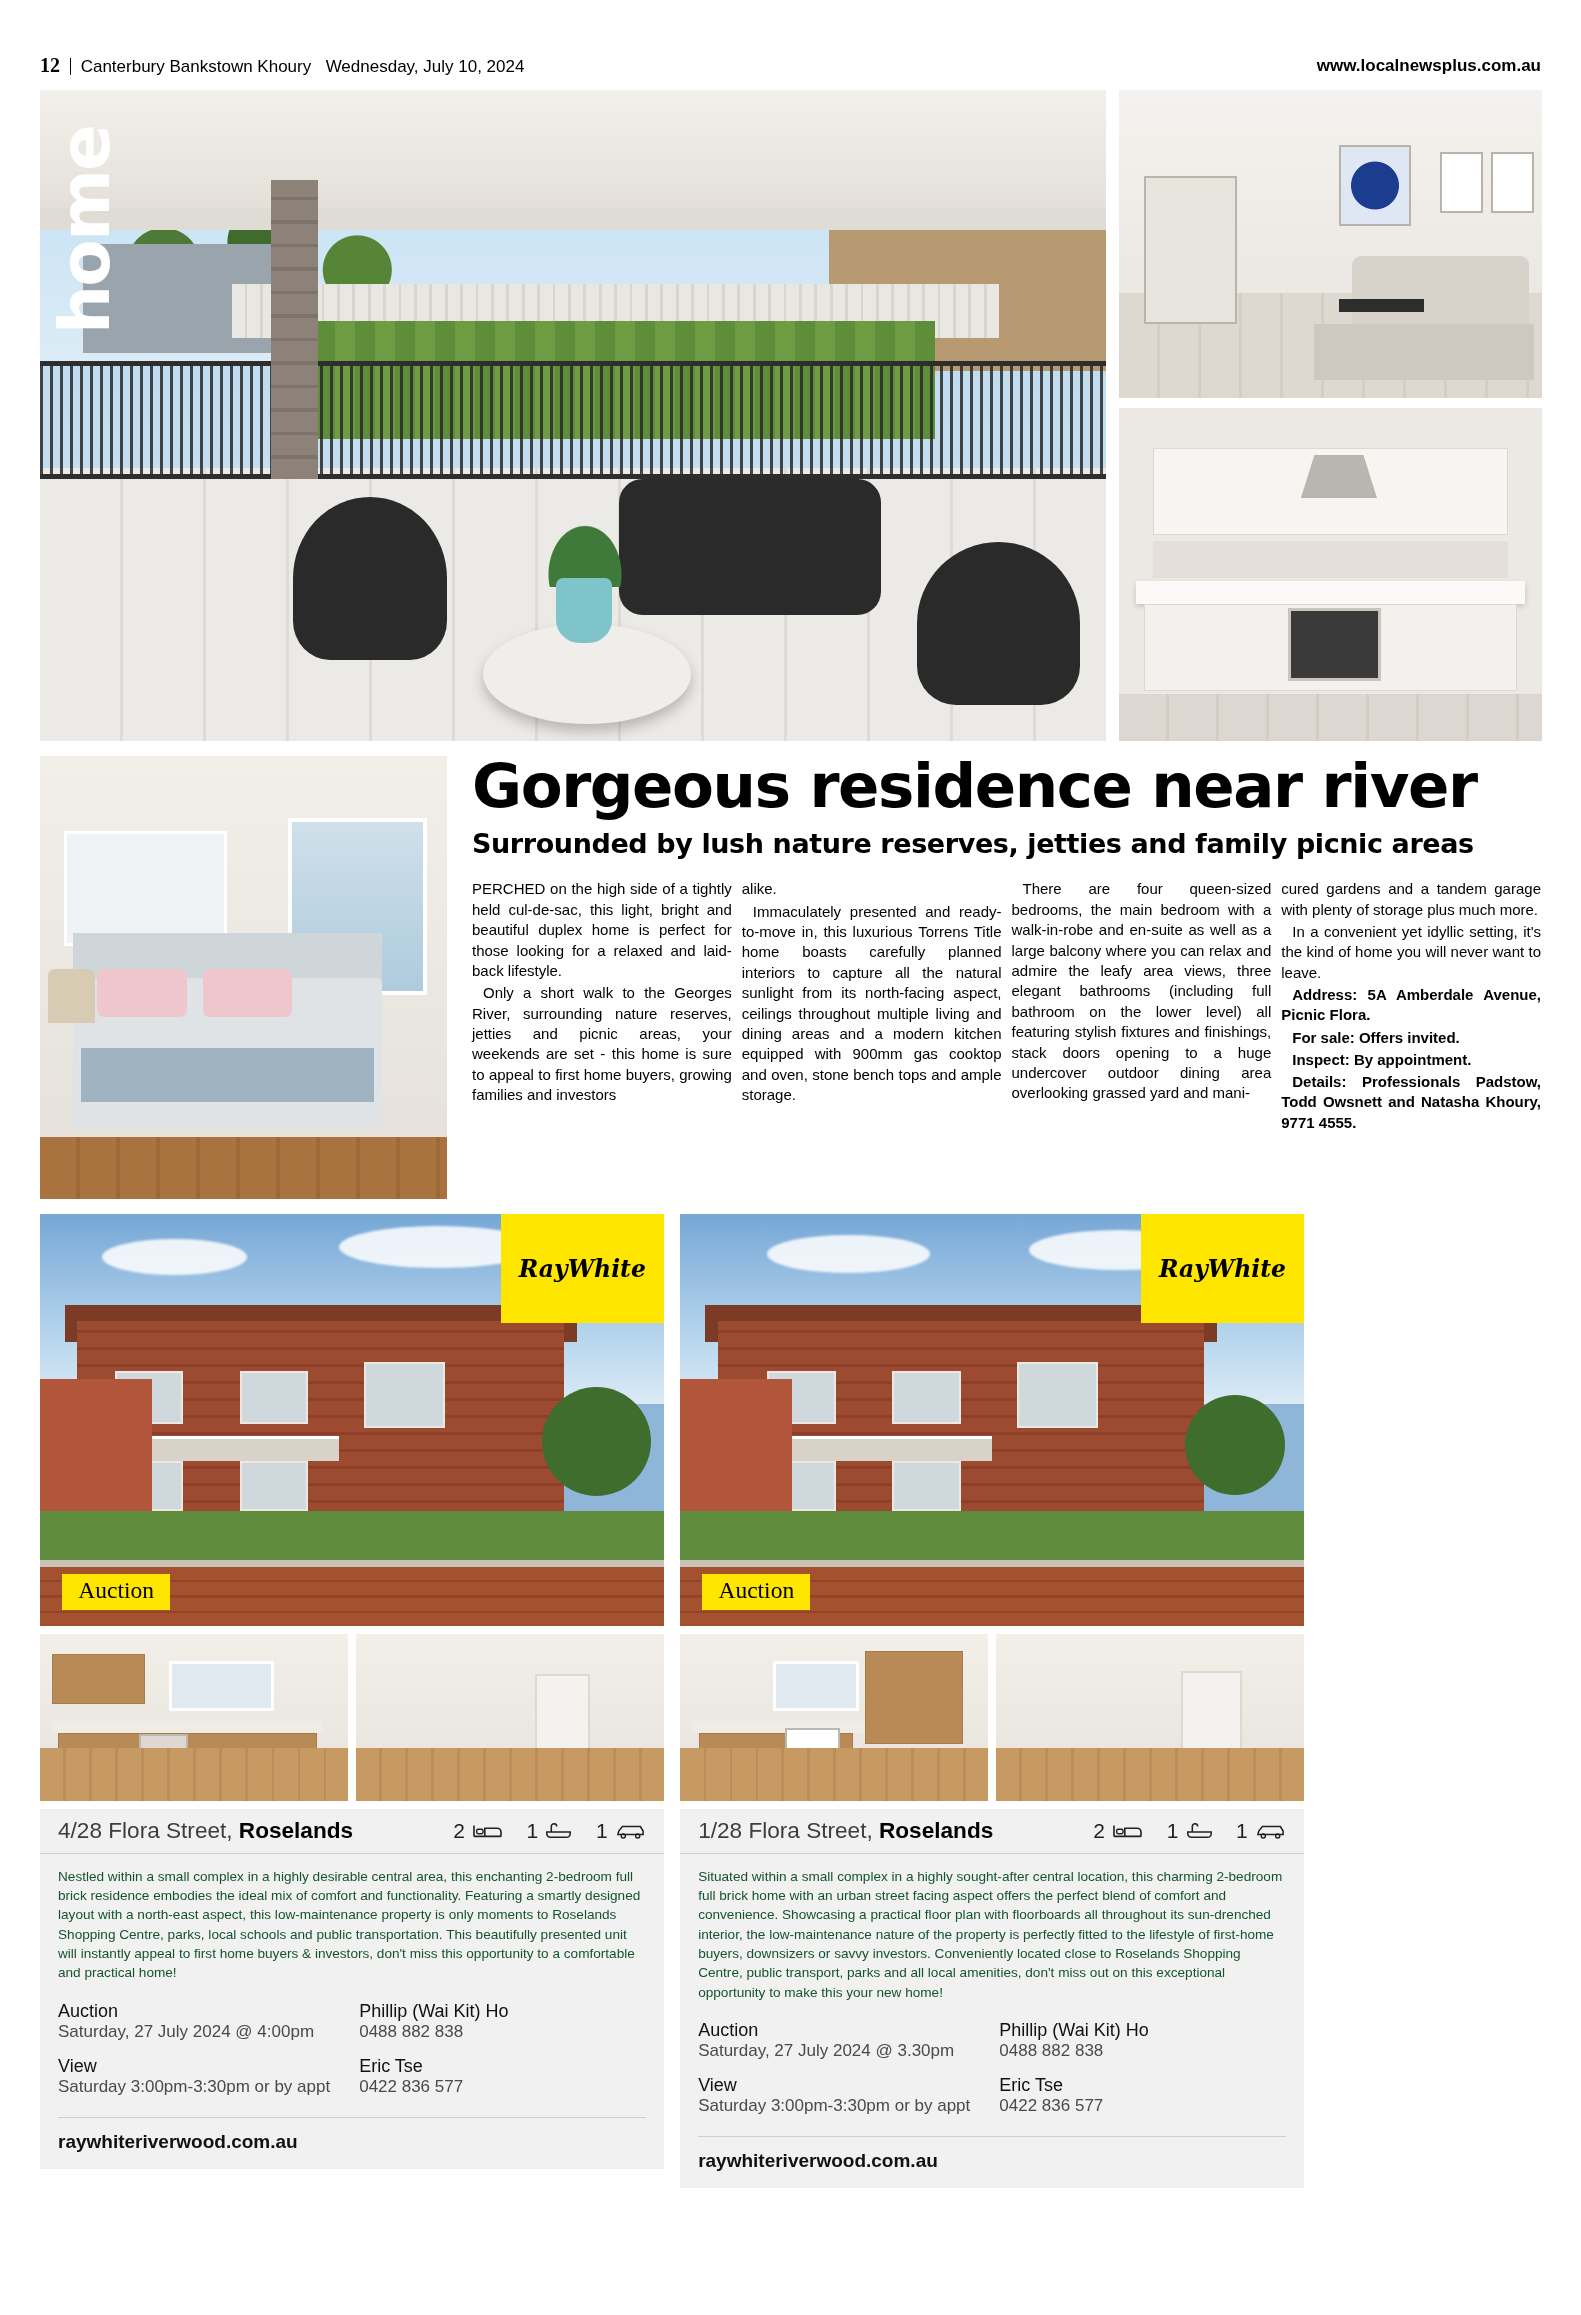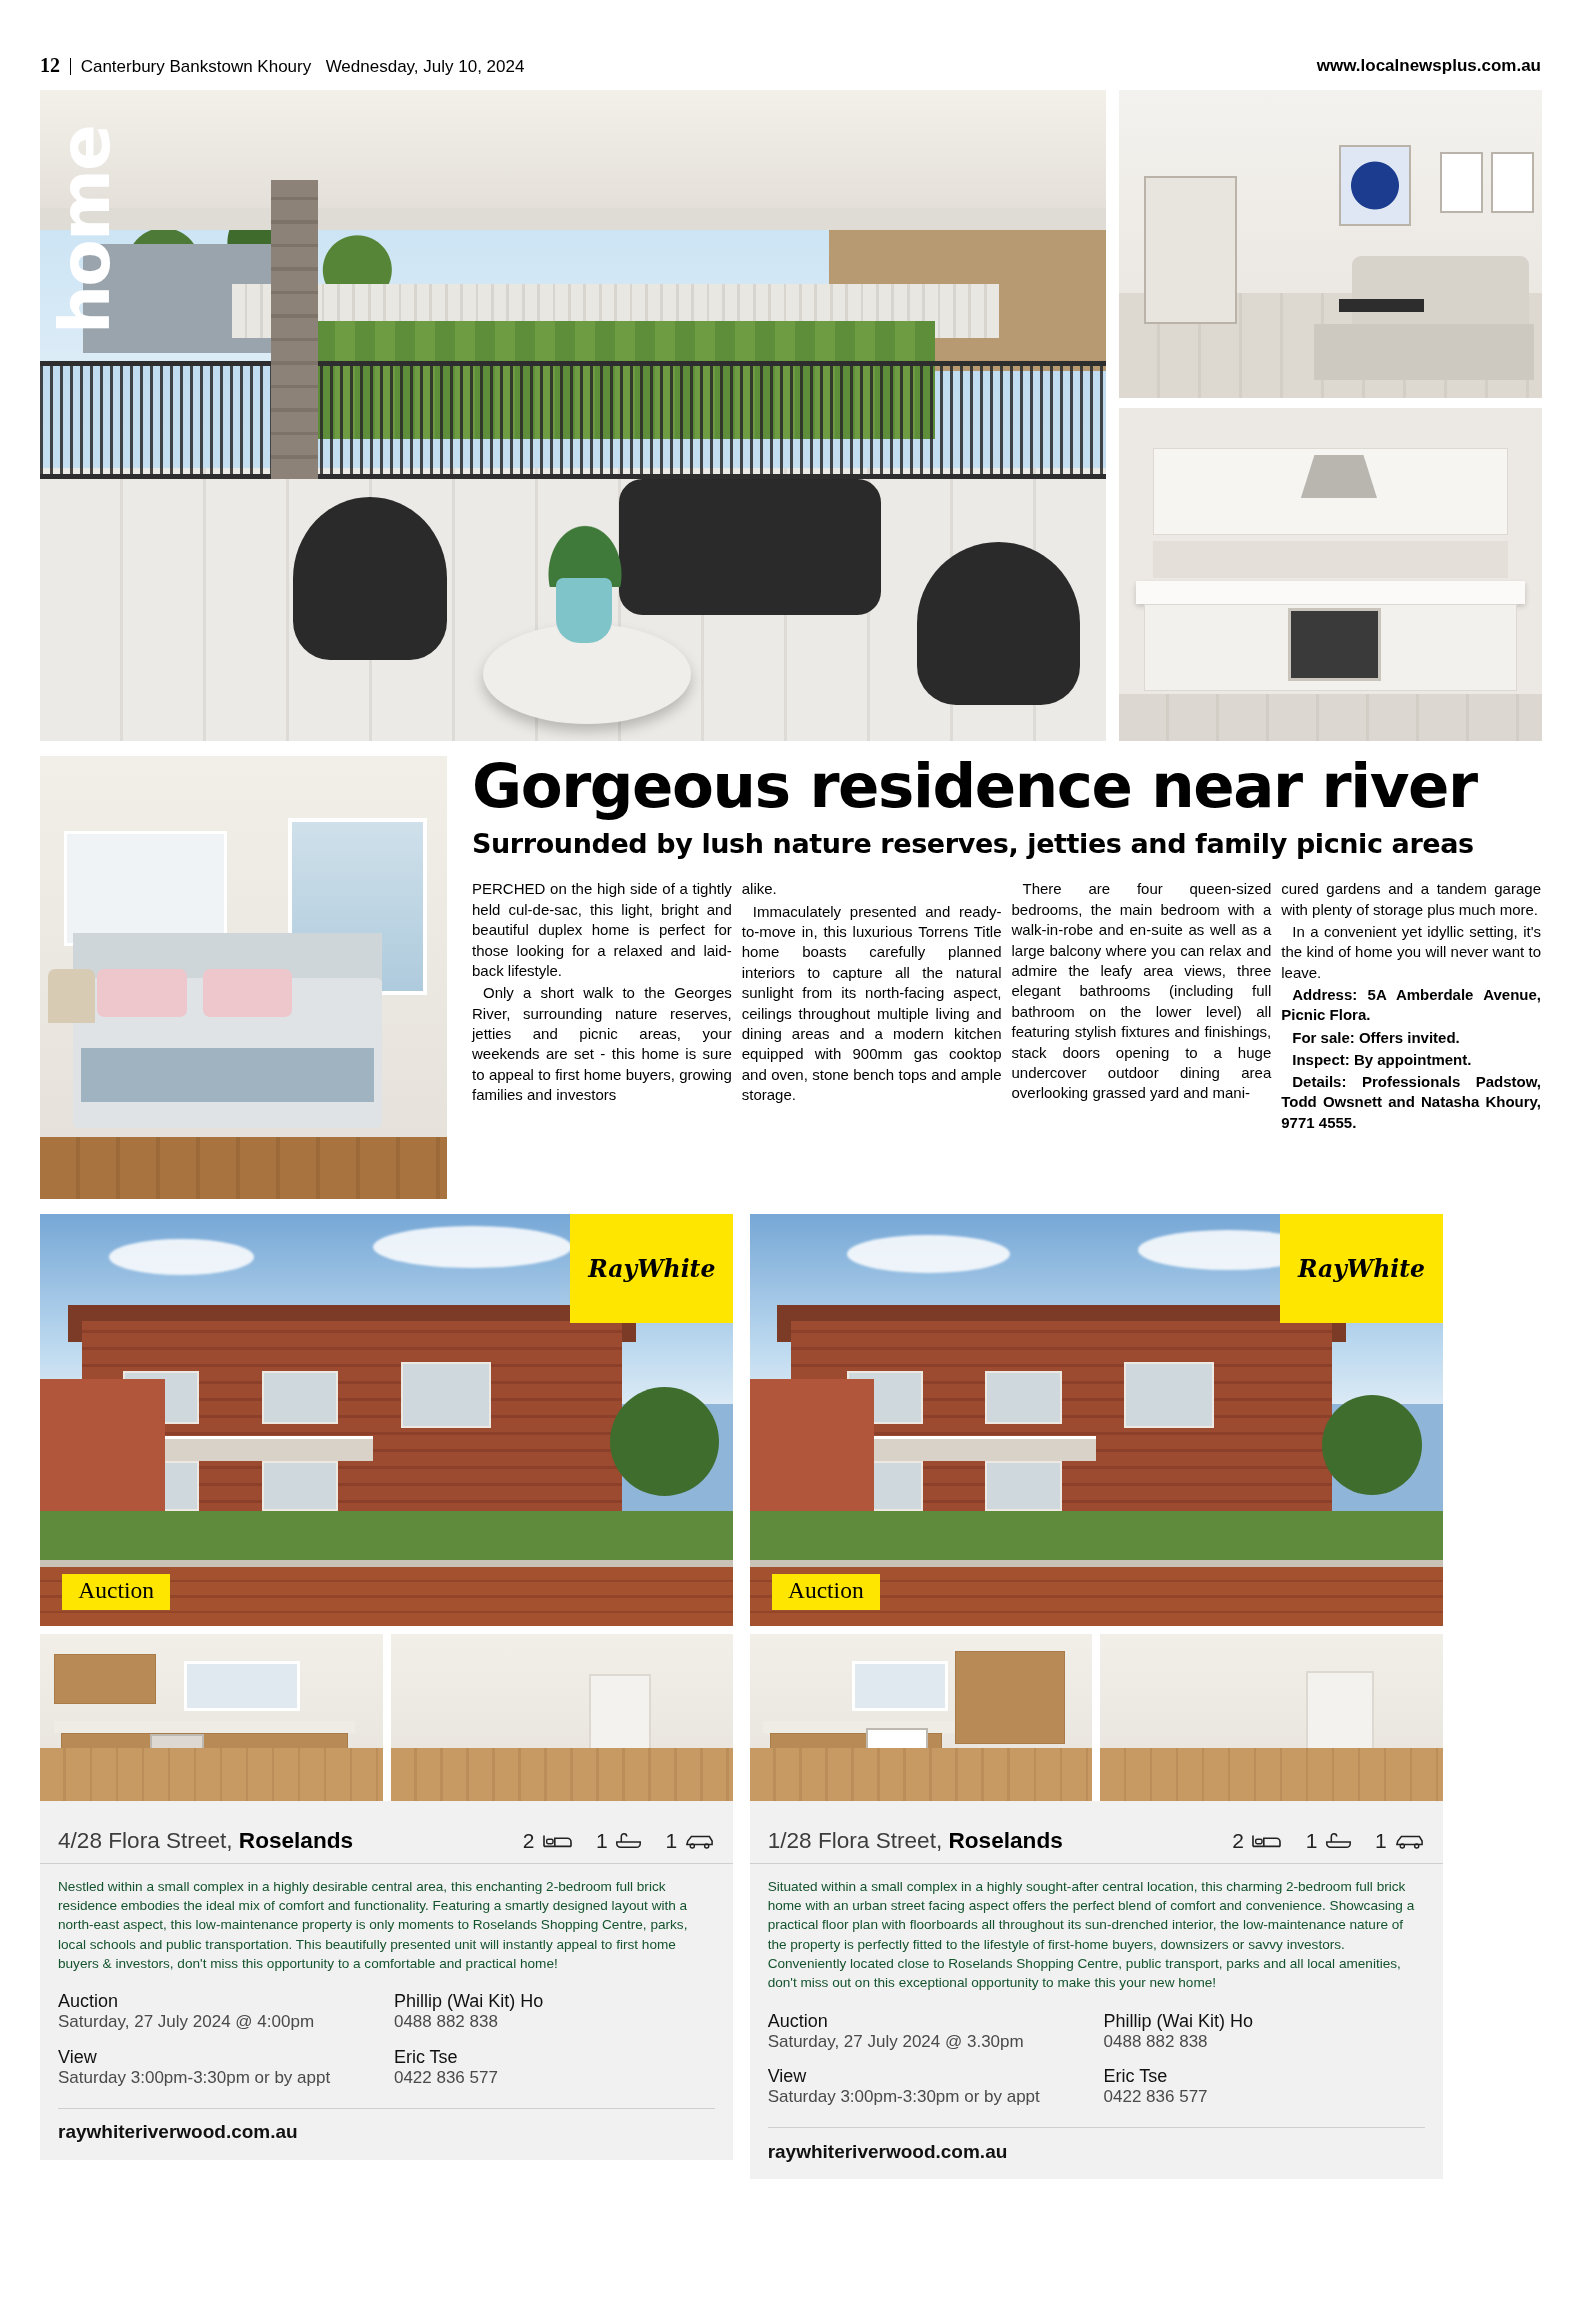--- a/index.html
+++ b/index.html
@@ -199,21 +199,21 @@
     line-height: 1.36;
     text-align: justify;
     gap: 10px;
   }
   .cols p { margin-bottom: 1.8px; }
   .cols p.indent { text-indent: 11px; }
   .cols p.bold { font-weight: bold; text-indent: 11px; }
 
   
   .listings {
-    position:absolute; left:40px; top:1214px; width:1403px; height:1058px;
+    position:absolute; left:40px; top:1214px; width:1264px; height:1058px;
     display:flex; gap:16.3px;
   }
   .listing { width: 743px; position:relative; background:#fff; }
 
   .ext-photo { position:relative; width:100%; height:412px; overflow:hidden; background:#8fb5d8; }
   .e-sky { position:absolute; left:0; top:0; width:100%; height:46%;
     background: linear-gradient(#76a7d6 0%, #bcd9ef 70%, #dbeaf5 100%); }
   .e-cloud { position:absolute; background:#fff; opacity:.85; border-radius:50%; filter: blur(0.9px); }
   .e-building {
     position:absolute; left:6%; top:26%; width:78%; height:60%;
@@ -251,22 +251,23 @@
   .i-floor { position:absolute; left:0; bottom:0; width:100%; height:32%;
     background: repeating-linear-gradient(90deg,#c79a64 0 23.5px,#bb8e59 23.5px 26px); }
   .i-cab { position:absolute; background:#b88a55; border:1.8px solid #a87b48; }
   .i-bench { position:absolute; background:#efece6; }
   .i-win { position:absolute; background:#dfe9ef; border:3.6px solid #fff; }
   .i-door { position:absolute; background:#f4f2ee; border:2.7px solid #ddd8d0; }
   .i-oven { position:absolute; background:#ddd9d2; border:2.7px solid #bdb8b0; }
 
   .addr-row {
     display:flex; justify-content:space-between;
-    padding: 27px 18px 9px;
+    padding: 9px 18px 9px;
     border-bottom: 0.9px solid #cfcfcf;
+    margin-top: 8px;
   }
   .addr { font-size: 22.6px; color:#3d3d3d; font-family:"Liberation Sans", sans-serif; }
   .addr b { color:#000; font-weight:bold; }
   .features { display:flex; align-items:center; gap:23.5px; }
   .feat { display:flex; align-items:center; gap:7.2px; font-size:21px; color:#222;}
   .ico { display:inline-block; }
   svg.ico { vertical-align: middle; }
 
   .desc {
     padding: 12.7px 18px 0;

